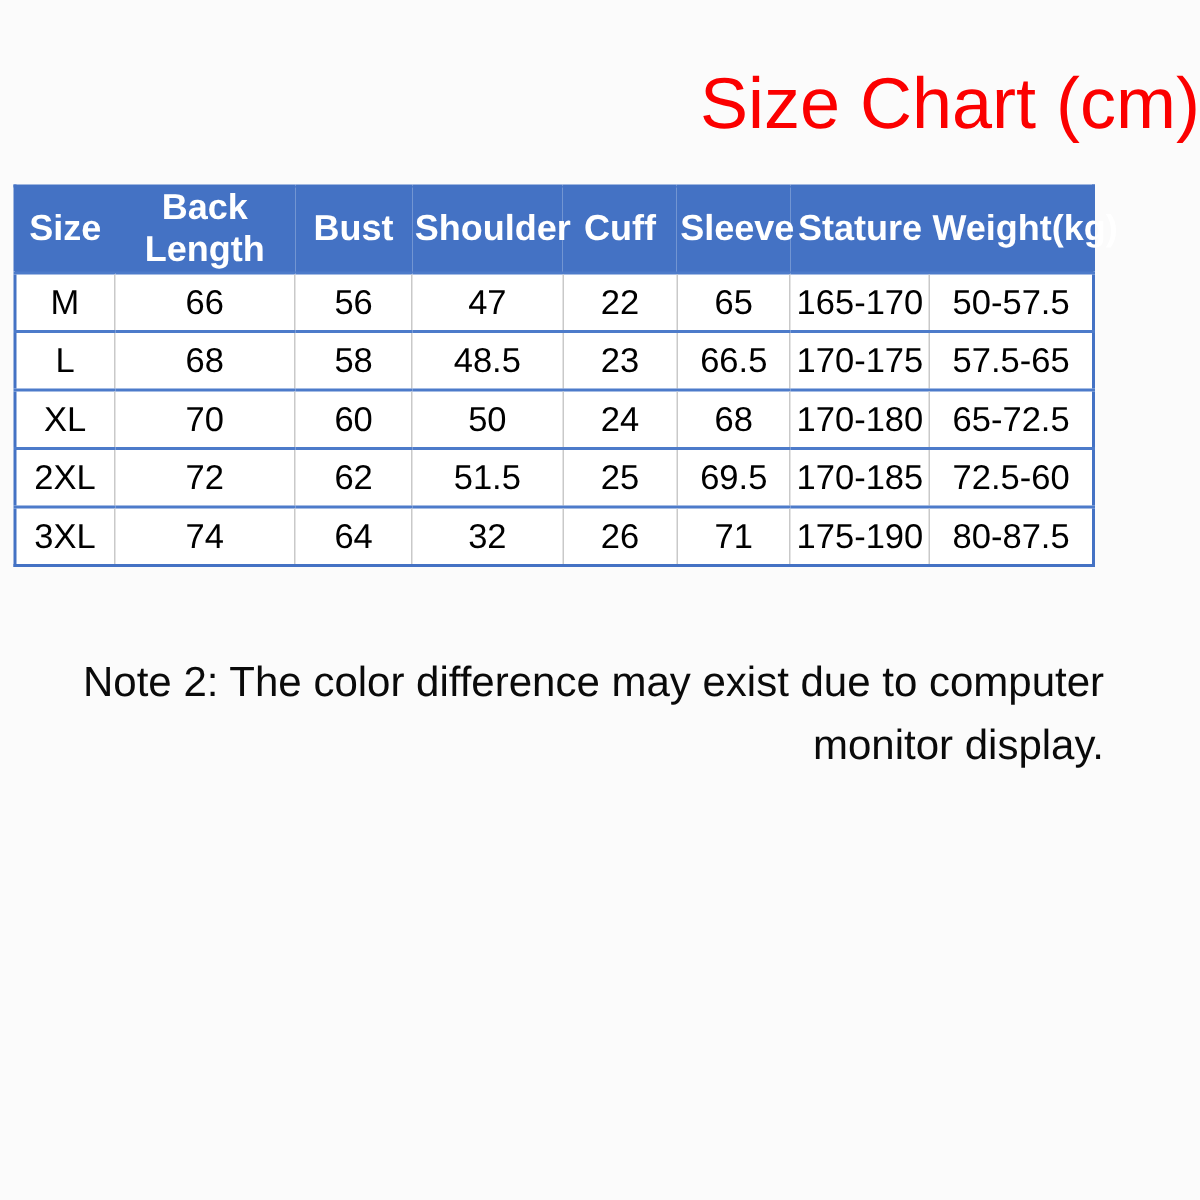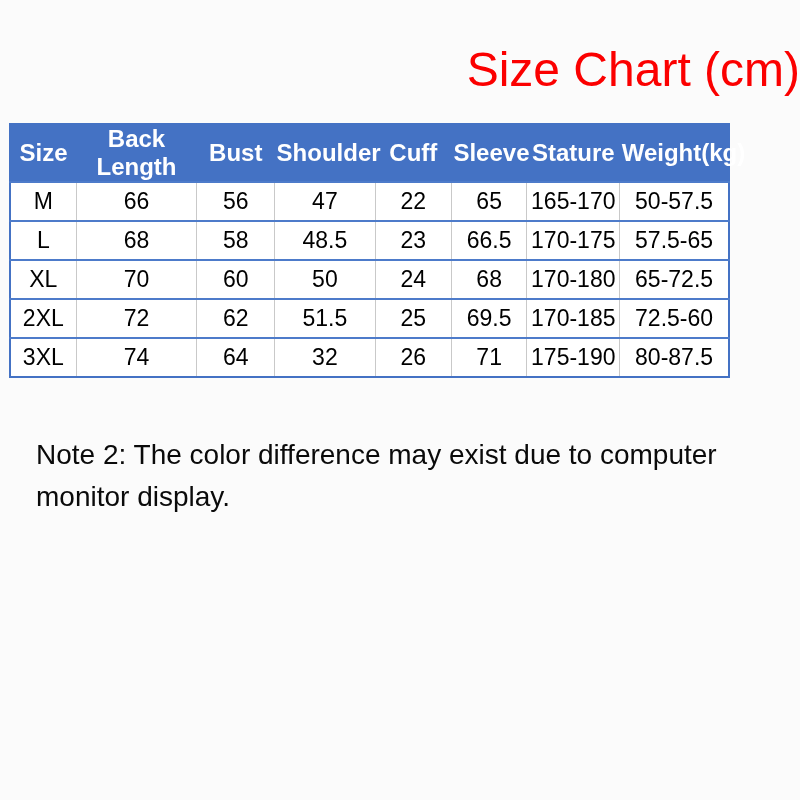--- a/index.html
+++ b/index.html
@@ -71,20 +71,21 @@
     max-width: 700px;
     font-size: 28px;
     line-height: 1.5;
     color: #0a0a0a;
   }
   .note.first {
     margin-top: 84px;
   }
   .note.second {
     margin-top: 56px;
+    text-align: right;
   }
 </style>
 </head>
 <body>
 
 <div class="page" style="--title-red: #fb0000; --header-blue: #4472c4; --header-text: #ffffff; --divider-blue: #4d7bca; --grid-gray: #c9c9c9;">
 
   <h1 class="title">Size Chart (cm)</h1>
 
   <table class="size-chart">

